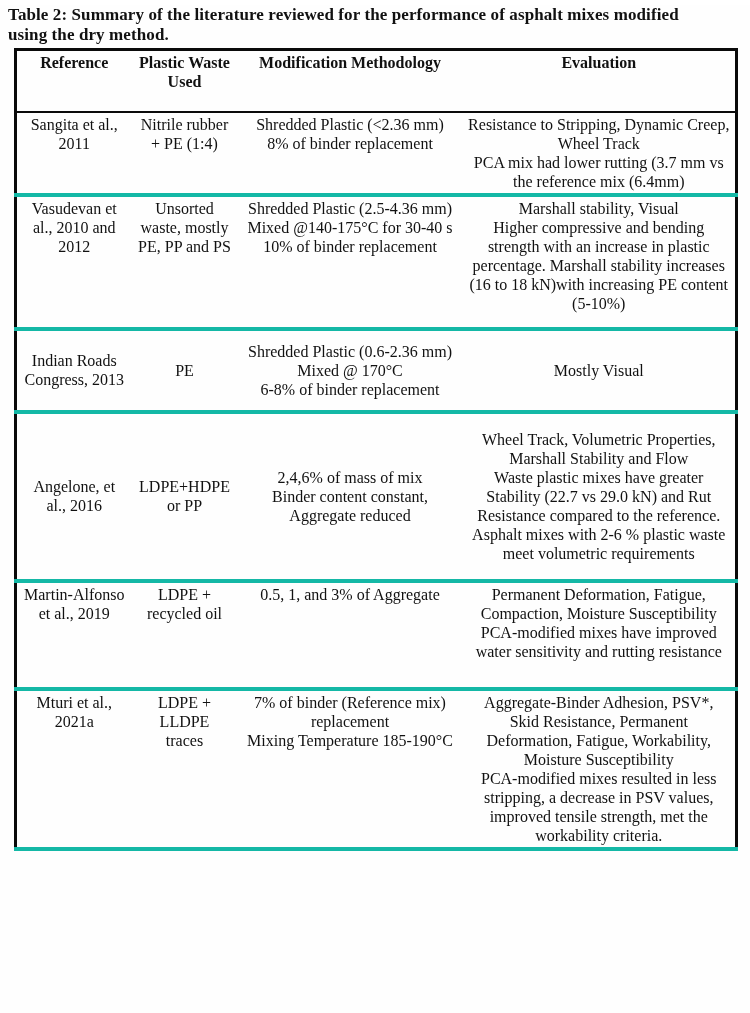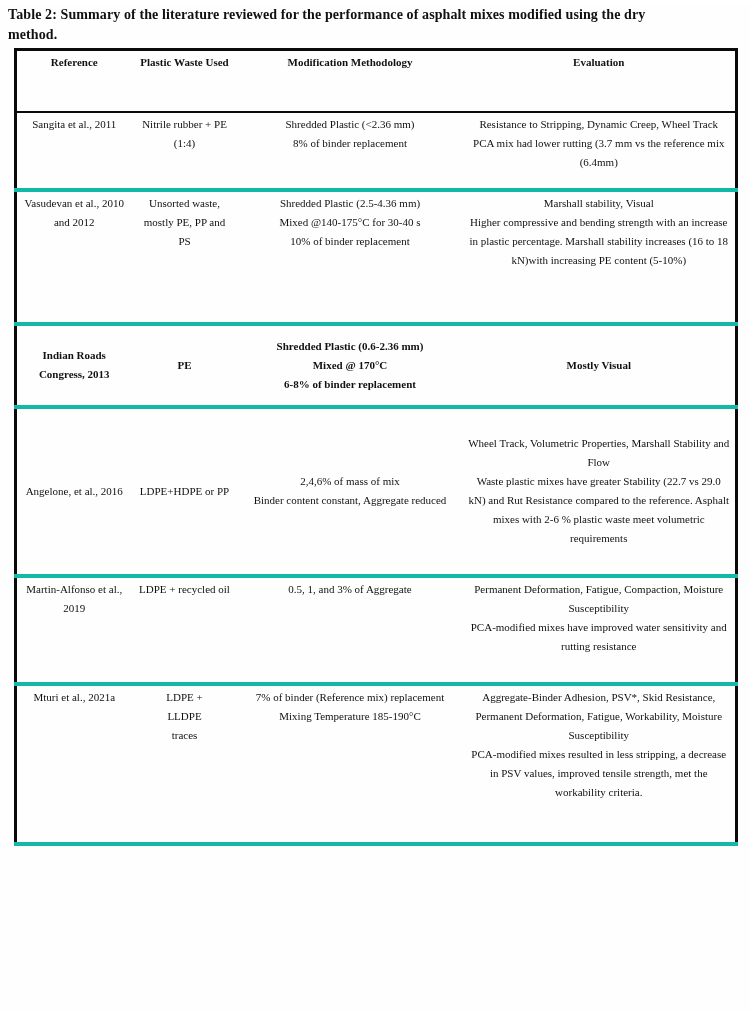--- a/index.html
+++ b/index.html
@@ -15,36 +15,36 @@
     overflow: hidden;
   }
   .page {
     width: 750px;
     height: 1013px;
     background: #fefefe;
     box-sizing: border-box;
   }
   .caption {
     font-weight: bold;
-    font-size: 14px;
+    font-size: 17px;
     line-height: 20px;
     margin: 5px 40px 3px 8px;
     max-width: 690px;
     letter-spacing: 0.1px;
   }
   table.lit-table {
     border-collapse: collapse;
     table-layout: fixed;
     width: 721px;
     margin-left: 14px;
     border: 3px solid #0a0a0a;
   }
   table.lit-table th,
   table.lit-table td {
-    font-size: 11px;
+    font-size: 16px;
     line-height: 19px;
     text-align: center;
     padding: 2px 5px;
     white-space: pre-line;
     box-sizing: border-box;
     overflow: hidden;
     margin-top: 41px;
   }
   table.lit-table th {
     font-weight: bold;
@@ -53,21 +53,21 @@
   }
   table.lit-table td {
     border-bottom: 4px solid #14b8a6;
   }
   tr.va-top td { vertical-align: top; }
   tr.va-mid td { vertical-align: middle; }
   
   tr.rh-hdr  { height: 62px; }
   tr.rh-0 { height: 78px; }
   tr.rh-1 { height: 134px; }
-  tr.rh-2 { height: 83px; font-weight: bold; }
+  tr.rh-2 { height: 83px; }
   tr.rh-3 { height: 169px; }
   tr.rh-4 { height: 83px; }
   tr.rh-5 { height: 63px; }
   tr.rh-6 { height: 108px; }
   tr.rh-7 { height: 160px; }
   col.c-ref  { width: 116px; }
   col.c-pw   { width: 106px; }
   col.c-meth { width: 225px; }
   col.c-eval { width: 274px; }
 </style>

